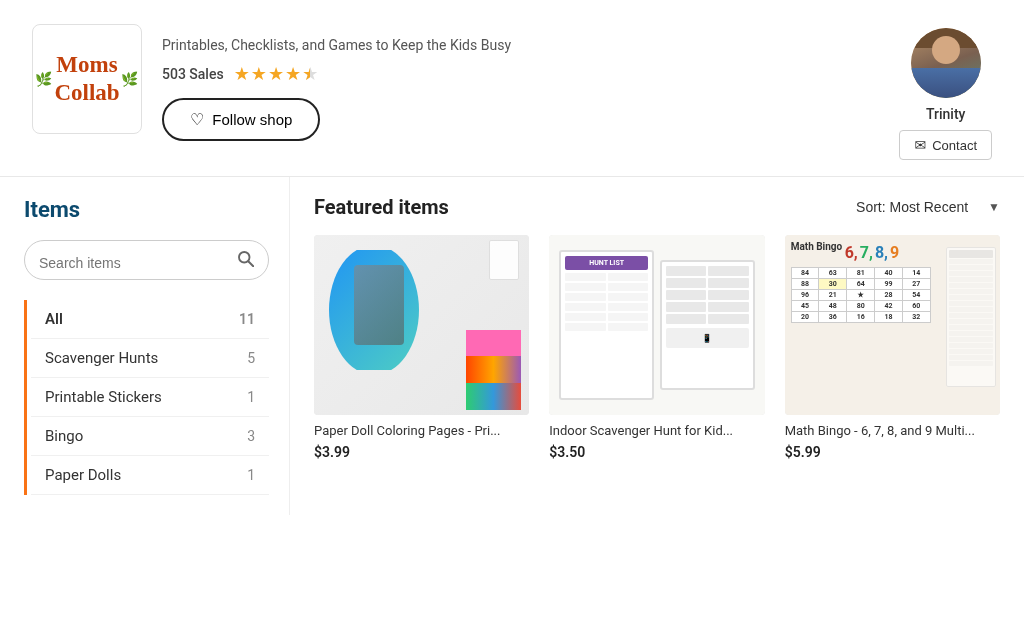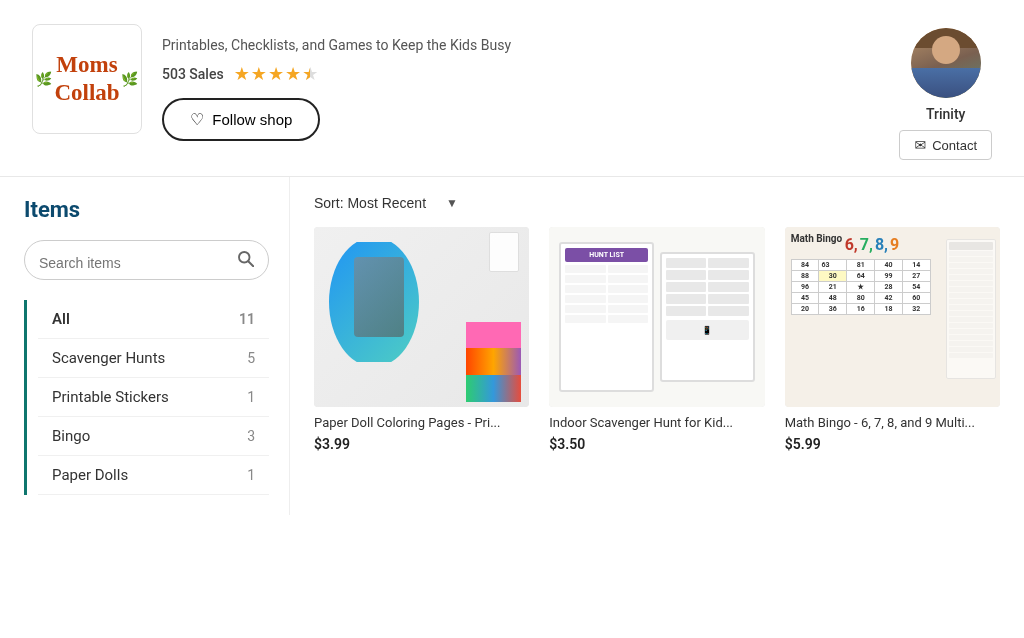--- a/index.html
+++ b/index.html
@@ -201,22 +201,22 @@
       flex: 1;
       background: transparent;
       color: #333;
     }
     .search-icon-svg {
       color: #666;
       font-size: 16px;
     }
     .category-list {
       list-style: none;
-      border-left: 3px solid #0f766e;
-      padding-left: 11px;
+      border-left: 3px solid #f97316;
+      padding-left: 4px;
     }
     .category-item {
       display: flex;
       justify-content: space-between;
       align-items: center;
       padding: 10px 14px;
       cursor: pointer;
       font-size: 15px;
       color: #333;
       border-bottom: 1px solid #f0f0f0;
@@ -377,20 +377,21 @@
   </li>
           <li class="category-item">
     <span>Paper Dolls</span>
     <span class="category-count">1</span>
   </li>
         </ul>
     </div>
 
     <div class="products-area">
       <div class="products-header">
+        <h3 class="featured-title">Featured items</h3>
         <button class="sort-btn">
           <span>Sort: Most Recent</span>
           <span class="chevron">▼</span>
         </button>
       </div>
 
       <div class="products-grid" id="products-grid">
       <div class="product-card">
     <div class="product-img">
 
@@ -461,21 +462,21 @@
         <div style="position:absolute;top:8px;left:60px;display:flex;gap:2px;">
           <span style="font-size:16px;font-weight:bold;color:#c0392b;">6,</span>
           <span style="font-size:16px;font-weight:bold;color:#27ae60;">7,</span>
           <span style="font-size:16px;font-weight:bold;color:#2980b9;">8,</span>
           <span style="font-size:16px;font-weight:bold;color:#e67e22;">9</span>
         </div>
         <table style="position:absolute;top:32px;left:6px;border-collapse:collapse;width:140px;">
           <tbody>
                     <tr>
                       <td style="border:1px solid #ccc;padding:1px 2px;text-align:center;font-size:7px;font-weight:bold;background:white;color:#333;">84</td>
-                      <td style="border:1px solid #ccc;padding:1px 2px;text-align:left;font-size:7px;font-weight:bold;background:white;color:#333;">63</td>
+                      <td style="border:1px solid #ccc;padding:1px 2px;text-align:center;font-size:7px;font-weight:bold;background:white;color:#333;">63</td>
                       <td style="border:1px solid #ccc;padding:1px 2px;text-align:center;font-size:7px;font-weight:bold;background:white;color:#333;">81</td>
                       <td style="border:1px solid #ccc;padding:1px 2px;text-align:center;font-size:7px;font-weight:bold;background:white;color:#333;">40</td>
                       <td style="border:1px solid #ccc;padding:1px 2px;text-align:center;font-size:7px;font-weight:bold;background:white;color:#333;">14</td>
                     </tr>
                     <tr>
                       <td style="border:1px solid #ccc;padding:1px 2px;text-align:center;font-size:7px;font-weight:bold;background:white;color:#333;">88</td>
                       <td style="border:1px solid #ccc;padding:1px 2px;text-align:center;font-size:7px;font-weight:bold;background:#fef9c3;color:#333;">30</td>
                       <td style="border:1px solid #ccc;padding:1px 2px;text-align:center;font-size:7px;font-weight:bold;background:white;color:#333;">64</td>
                       <td style="border:1px solid #ccc;padding:1px 2px;text-align:center;font-size:7px;font-weight:bold;background:white;color:#333;">99</td>
                       <td style="border:1px solid #ccc;padding:1px 2px;text-align:center;font-size:7px;font-weight:bold;background:white;color:#333;">27</td>

